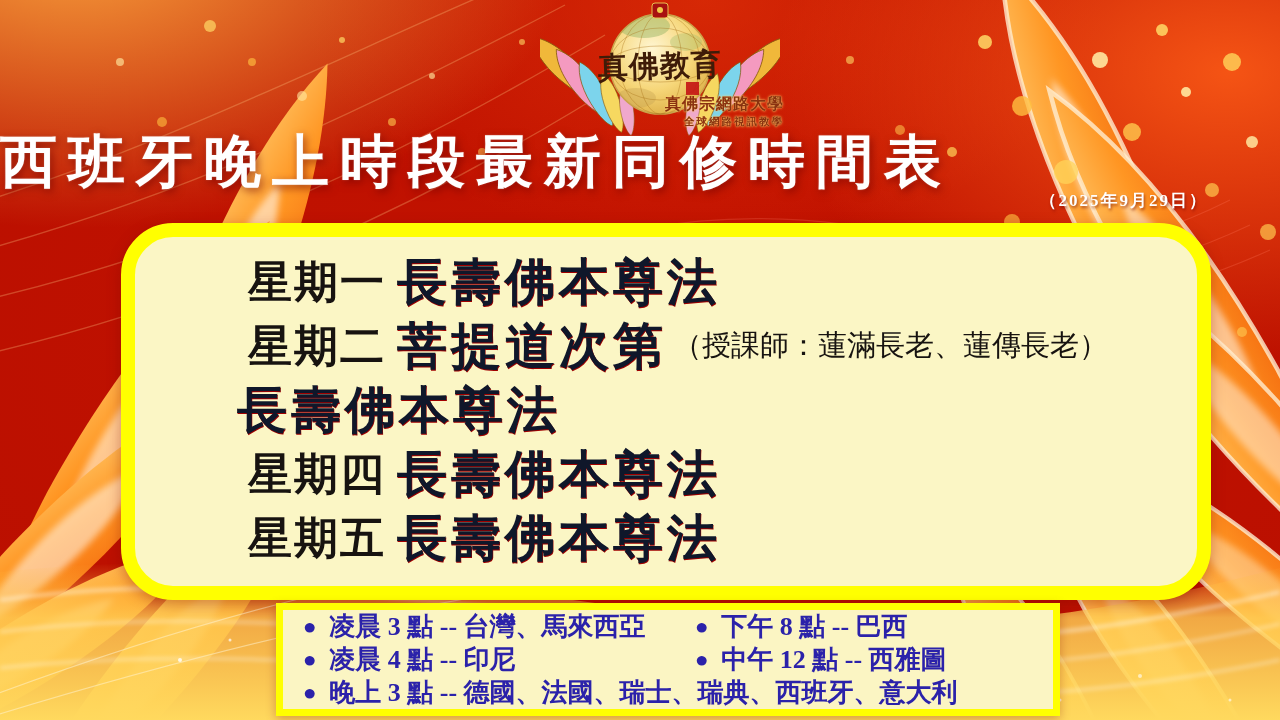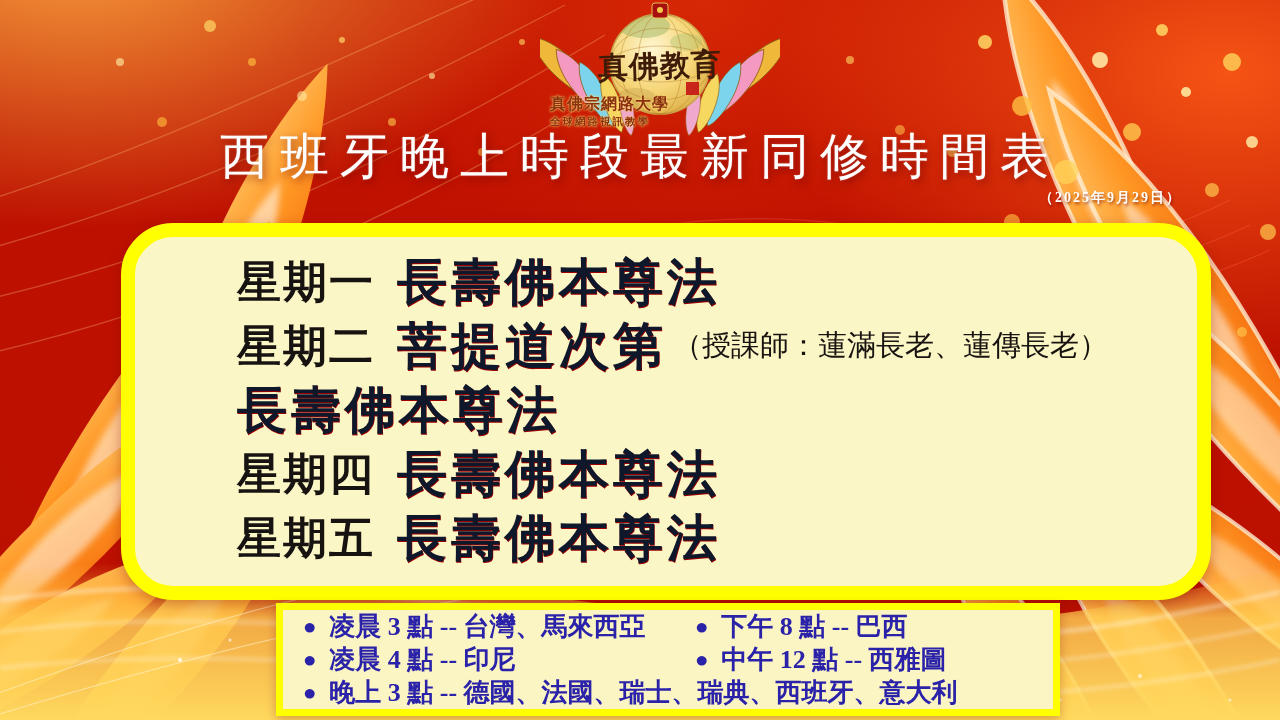--- a/index.html
+++ b/index.html
@@ -14,41 +14,41 @@
       radial-gradient(1400px 800px at 50% 48%, rgba(196,16,0,0), rgba(168,8,0,.5) 85%);
   }
   .abs{position:absolute;}
   svg{display:block;}
 
   
   #bg-art{left:0;top:0;z-index:0;}
 
   
   #logo{left:540px;top:2px;width:240px;height:135px;z-index:3;}
-  #logo .subline{position:absolute;left:10px;width:100%;text-align:left;
+  #logo .subline{position:absolute;left:4px;width:100%;text-align:right;
     font-weight:bold;color:#8a3210;
     text-shadow:0 0 3px #ffd878,0 0 1px #ffbc50;}
   #logo-line1{top:92px;font-size:16px;letter-spacing:1px;}
   #logo-line2{top:113px;font-size:10.5px;letter-spacing:2px;}
 
   
-  #main-title{left:0;top:124px;width:100%;text-align:center;z-index:2;
-    font-size:49px;font-weight:normal;color:#ffffff;letter-spacing:11px;
+  #main-title{left:0;top:124px;width:100%;text-align:left;z-index:2;
+    font-size:57px;font-weight:bold;color:#ffffff;letter-spacing:11px;
     text-shadow:2px 3px 8px rgba(110,0,0,.65),0 0 2px rgba(255,240,220,.35);}
-  #date-line{right:98px;top:189px;z-index:2;font-size:14px;font-weight:bold;
+  #date-line{right:72px;top:189px;z-index:2;font-size:17px;font-weight:bold;
     color:#ffffff;letter-spacing:2px;text-shadow:1px 2px 3px rgba(110,0,0,.6);}
 
   
   #schedule-box{left:121px;top:223px;width:1090px;height:377px;z-index:2;
     box-sizing:border-box;border:14px solid #ffff00;border-radius:52px;
     background:#fbf6c5;box-shadow:0 4px 14px rgba(120,10,0,.35);}
   #schedule-rows{padding:13px 0 0 102px;}
   .sched-row{height:64px;display:flex;align-items:center;white-space:nowrap;}
   .day{font-size:44px;font-weight:bold;color:#171310;letter-spacing:2px;
-    width:160px;flex-shrink:0;}
+    width:160px;flex-shrink:0;text-align:center;}
   .practice{font-size:50px;font-weight:bold;color:#0f172a;letter-spacing:4px;
     text-shadow:.5px .5px 0 #a00000;}
   .note{font-size:29px;font-weight:normal;color:#171310;margin-left:6px;}
 
   
   #timezone-box{left:276px;top:603px;width:784px;height:113px;z-index:2;
     box-sizing:border-box;border:7px solid #ffff00;background:#fbf5c3;
     box-shadow:0 3px 10px rgba(120,10,0,.3);}
   #timezone-grid{display:grid;grid-template-columns:392px 1fr;
     grid-auto-rows:33px;align-items:center;padding:0 8px 0 20px;}

